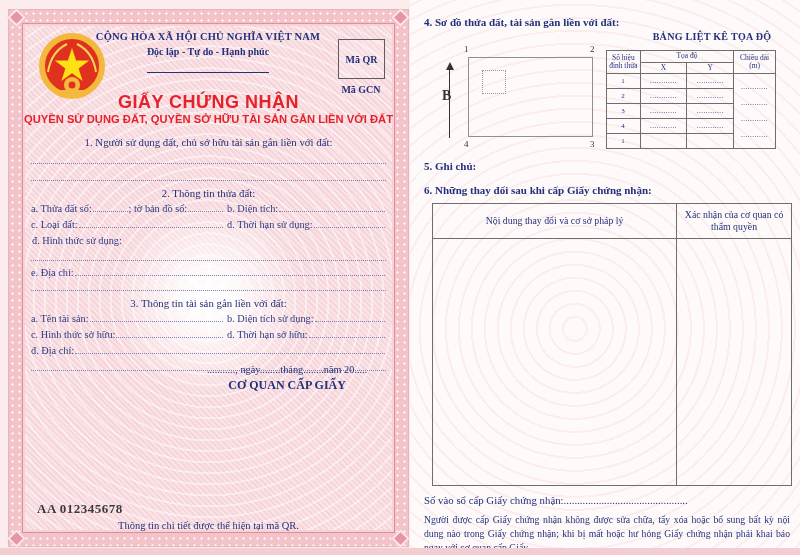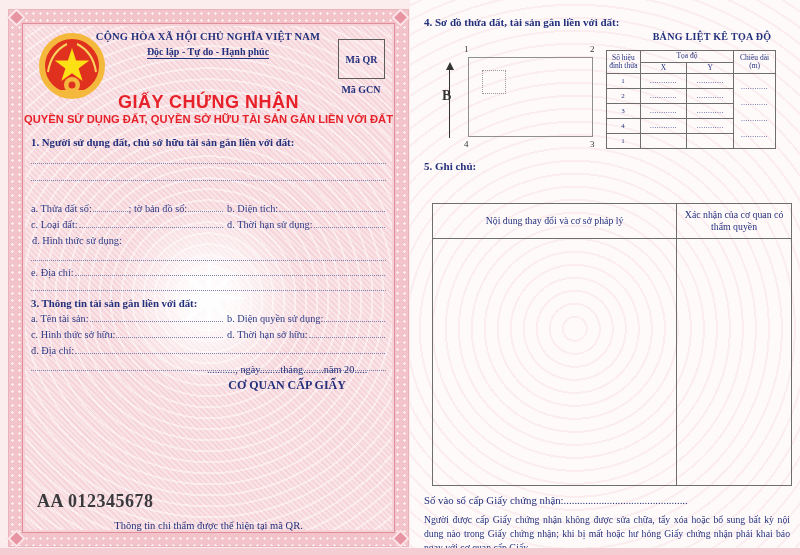--- a/index.html
+++ b/index.html
@@ -33,49 +33,49 @@
       repeating-radial-gradient(circle at 50% 54%, rgba(255,255,255,0) 0 9px, rgba(255,255,255,.45) 9px 11px),
       repeating-linear-gradient(45deg, rgba(243,196,204,.35) 0 2px, rgba(255,255,255,.18) 2px 4px);
     overflow:hidden;
   }
   .wm-star { position:absolute; left:50%; top:232px; transform:translateX(-50%); opacity:.9; }
 
   .navy { color:#23307c; }
   .hdr-country { position:absolute; top:7px; left:72px; width:226px; text-align:center;
     font-size:10.5px; font-weight:bold; letter-spacing:.2px; }
   .hdr-motto { position:absolute; top:22px; left:72px; width:226px; text-align:center; font-size:10px; font-weight:bold; }
-  .hdr-motto span { border-bottom:1px solid #23307c; padding-bottom:1px; }
+  .hdr-motto span { border-bottom:1px solid #23307c; padding-bottom:15px; }
 
   .emblem { position:absolute; left:14px; top:8px; }
 
   .qr-box { position:absolute; top:15px; right:9px; width:47px; height:40px;
     border:1px solid #5c5c5c; display:flex; align-items:center; justify-content:center;
     font-size:10px; font-weight:bold; background:rgba(255,255,255,.15); }
   .gcn-label { position:absolute; top:60px; right:6px; width:54px; text-align:center; font-size:10px; font-weight:bold; }
 
   .cert-title { position:absolute; top:68px; left:0; width:100%; text-align:center;
     font-family:"Liberation Sans", sans-serif; font-weight:bold;
     font-size:18px; letter-spacing:.5px; color:#e62129; }
   .cert-subtitle { position:absolute; top:89px; left:0; width:100%; text-align:center;
     font-family:"Liberation Sans", sans-serif; font-weight:bold;
     font-size:11.2px; color:#e62129; }
 
-  .sec-heading { position:absolute; left:8px; right:8px; font-size:10.8px; font-weight:bold; }
+  .sec-heading { position:absolute; left:8px; right:8px; font-size:10.8px; font-weight:normal;text-align:center; }
   .frow { position:absolute; display:flex; align-items:baseline; font-size:10.3px; color:#2c3a86; }
   .frow .lbl { white-space:nowrap; }
   .dots { flex:1 1 auto; border-bottom:1px dotted #7d85af; height:9px; margin:0 1px; }
   .dotline { position:absolute; left:8px; right:8px; border-bottom:1px dotted #7d85af; height:0; }
   .half-l { left:8px; width:52%; }
   .half-r { left:55%; right:8px; }
   .full   { left:8px; right:8px; }
 
   .date-block { position:absolute; left:44%; right:6px; text-align:center; font-size:10.3px; }
   .issuer { position:absolute; left:44%; right:6px; text-align:center; font-size:12px; font-weight:bold; }
 
-  .serial { position:absolute; left:14px; top:467px; font-size:18px; font-weight:bold;
+  .serial { position:absolute; left:14px; top:477px; font-size:13px; font-weight:bold;
     color:#3a3a3e; letter-spacing:.5px;font-family:Liberation Serif, serif; }
   .left-footer { position:absolute; left:0; width:100%; top:496px; text-align:center; font-size:10.5px; }
 
   
   .page-right {
     position:absolute; left:410px; top:0; width:412px; height:548px;
     background-color:#fefafa;
     background-image:
       repeating-radial-gradient(circle at 40% 60%, rgba(244,205,211,0) 0 11px, rgba(244,205,211,.28) 11px 13px);
     font-size:10.3px; color:#23307c;
@@ -162,20 +162,21 @@
       </div>
       <div class="gcn-label navy">Mã GCN</div>
 
       <div class="cert-title">GIẤY CHỨNG NHẬN</div>
       <div class="cert-subtitle">QUYỀN SỬ DỤNG ĐẤT, QUYỀN SỞ HỮU TÀI SẢN GẮN LIỀN VỚI ĐẤT</div>
 
       <div class="sec-heading navy" style="top:112px;">1. Người sử dụng đất, chủ sở hữu tài sản gắn liền với đất:</div>
       <div class="dotline" style="top:139px;"></div>
       <div class="dotline" style="top:156px;"></div>
 
+      <div class="sec-heading navy" style="top:163px;">2. Thông tin thửa đất:</div>
       <div class="frow half-l" style="top:179px;">
         <span class="lbl">a. Thửa đất số:</span>
         <span class="dots"></span>
         <span class="lbl">; tờ bản đồ số:</span>
         <span class="dots"></span>
       </div>
       <div class="frow half-r" style="top:179px;">
         <span class="lbl">b. Diện tích:</span>
         <span class="dots"></span>
       </div>
@@ -197,42 +198,42 @@
         <span class="dots"></span>
       </div>
       <div class="dotline" style="top:266px;"></div>
 
       <div class="sec-heading navy" style="top:273px;">3. Thông tin tài sản gắn liền với đất:</div>
       <div class="frow half-l" style="top:289px;">
         <span class="lbl">a. Tên tài sản:</span>
         <span class="dots"></span>
       </div>
       <div class="frow half-r" style="top:289px;">
-        <span class="lbl">b. Diện quyền sử dụng:</span>
+        <span class="lbl">b. Diện tích sử dụng:</span>
         <span class="dots"></span>
       </div>
       <div class="frow half-l" style="top:305px;">
         <span class="lbl">c. Hình thức sở hữu:</span>
         <span class="dots"></span>
       </div>
       <div class="frow half-r" style="top:305px;">
         <span class="lbl">d. Thời hạn sở hữu:</span>
         <span class="dots"></span>
       </div>
       <div class="frow full" style="top:321px;">
         <span class="lbl">đ. Địa chỉ:</span>
         <span class="dots"></span>
       </div>
       <div class="dotline" style="top:346px;"></div>
 
       <div class="date-block navy" style="top:340px;">..........., ngày........tháng........năm 20.....</div>
       <div class="issuer navy" style="top:354px;">CƠ QUAN CẤP GIẤY</div>
 
       <div class="serial">AA 012345678</div>
-      <div class="left-footer navy">Thông tin chi thẩm được thể hiện tại mã QR.</div>
+      <div class="left-footer navy">Thông tin chi tiết được thể hiện tại mã QR.</div>
     </div>
   </div>
 
   <div class="page-right">
 
     <div class="rp-heading" style="left:14px; top:16px;">4. Sơ đồ thửa đất, tài sản gắn liền với đất:</div>
 
     <div class="north">
       <div class="shaft"></div>
       <div class="head"></div>
@@ -301,20 +302,21 @@
       </tr>
       <tr>
         <td>1</td>
         <td></td>
         <td></td>
       </tr>
     </tbody>
       </table>
 
     <div class="rp-heading" style="left:14px; top:160px;">5. Ghi chú:</div>
+    <div class="rp-heading" style="left:14px; top:184px;">6. Những thay đổi sau khi cấp Giấy chứng nhận:</div>
 
     <table class="changes-table">
       <tbody>
           <tr>
         <th class="ct-col1">Nội dung thay đổi và cơ sở pháp lý</th>
         <th>Xác nhận của cơ quan có thẩm quyền</th>
       </tr>
       <tr>
         <td></td>
         <td></td>

